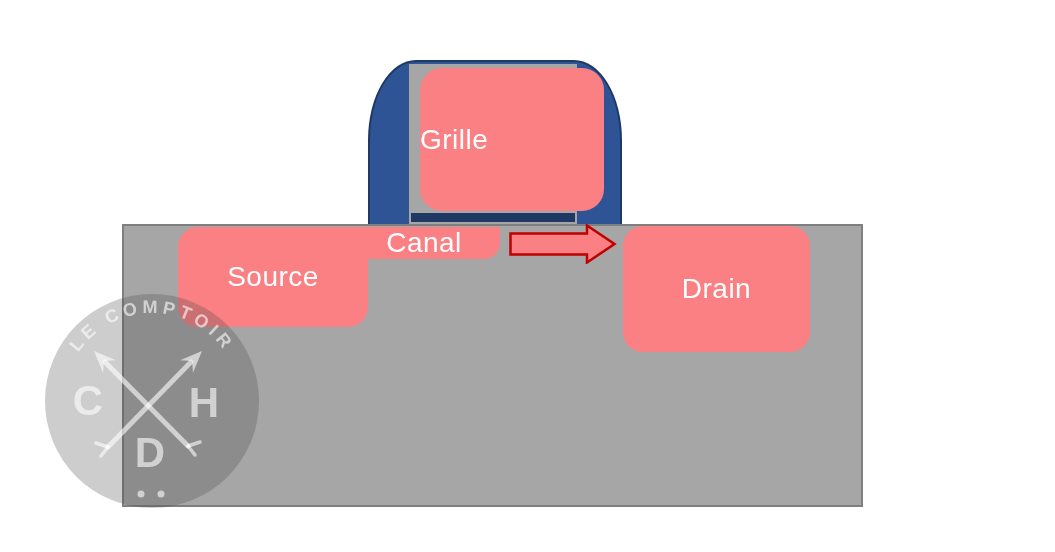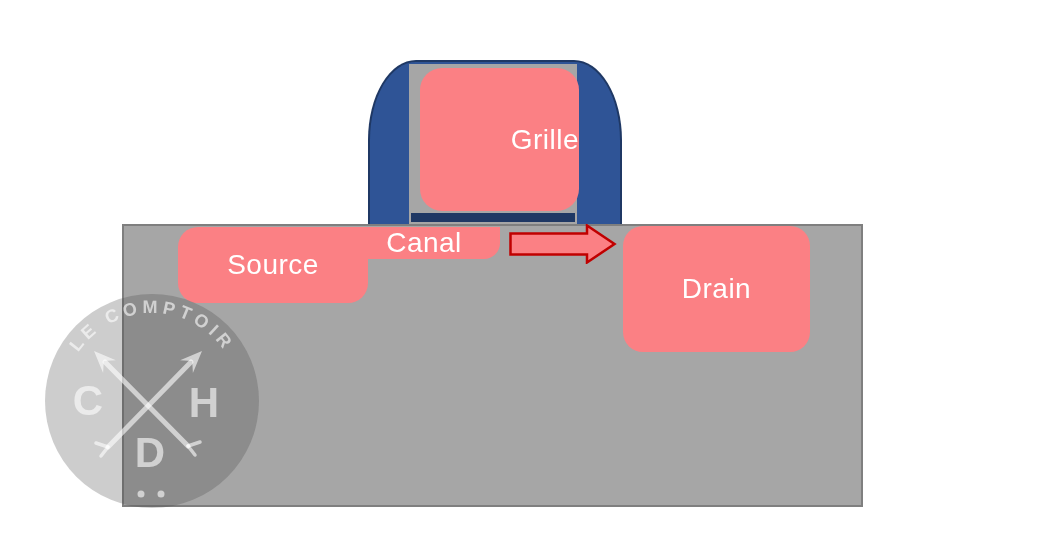--- a/index.html
+++ b/index.html
@@ -14,21 +14,21 @@
   }
   
   .substrate{
     left:122px;top:224px;width:741px;height:283px;
     background:var(--substrate-gray,#A6A6A6);
     border:2px solid var(--substrate-border,#7F7F7F);
   }
   
   .pink{background:var(--region-pink,#FB8084);}
   .source{
-    left:178px;top:227px;width:190px;height:76px;border-radius:20px;
+    left:178px;top:227px;width:190px;height:100px;border-radius:20px;
     display:flex;align-items:center;justify-content:center;
   }
   .canal-strip{
     left:340px;top:227px;width:160px;height:32px;
     border-radius:0 0 16px 0;
   }
   .canal-label{left:381px;top:229px;width:86px;text-align:center;}
   .drain{
     left:623px;top:226px;width:187px;height:126px;border-radius:20px;
     display:flex;align-items:center;justify-content:center;
@@ -38,22 +38,22 @@
     left:368px;top:60px;width:254px;height:164px;
     background:var(--gate-blue,#2F5496);
     border:2px solid var(--gate-blue-border,#1F3864);border-bottom:none;
     border-radius:48px 48px 0 0 / 80px 80px 0 0;
   }
   .gate-frame{
     left:409px;top:64px;width:168px;height:160px;
     background:var(--substrate-gray,#A6A6A6);
   }
   .grille{
-    left:420px;top:68px;width:159px;height:143px;border-radius:22px;
-    display:flex;align-items:center;justify-content:flex-end;
+    left:420px;top:68px;width:184px;height:143px;border-radius:22px;
+    display:flex;align-items:center;justify-content:flex-start;
   }
   .oxide{
     left:411px;top:213px;width:164px;height:9px;
     background:var(--oxide-navy,#1F3864);
   }
   
   .arrow-svg{left:509px;top:224px;}
   .arrow-shape{
     fill:var(--region-pink,#FB8084);
     stroke:var(--arrow-red,#C00000);

